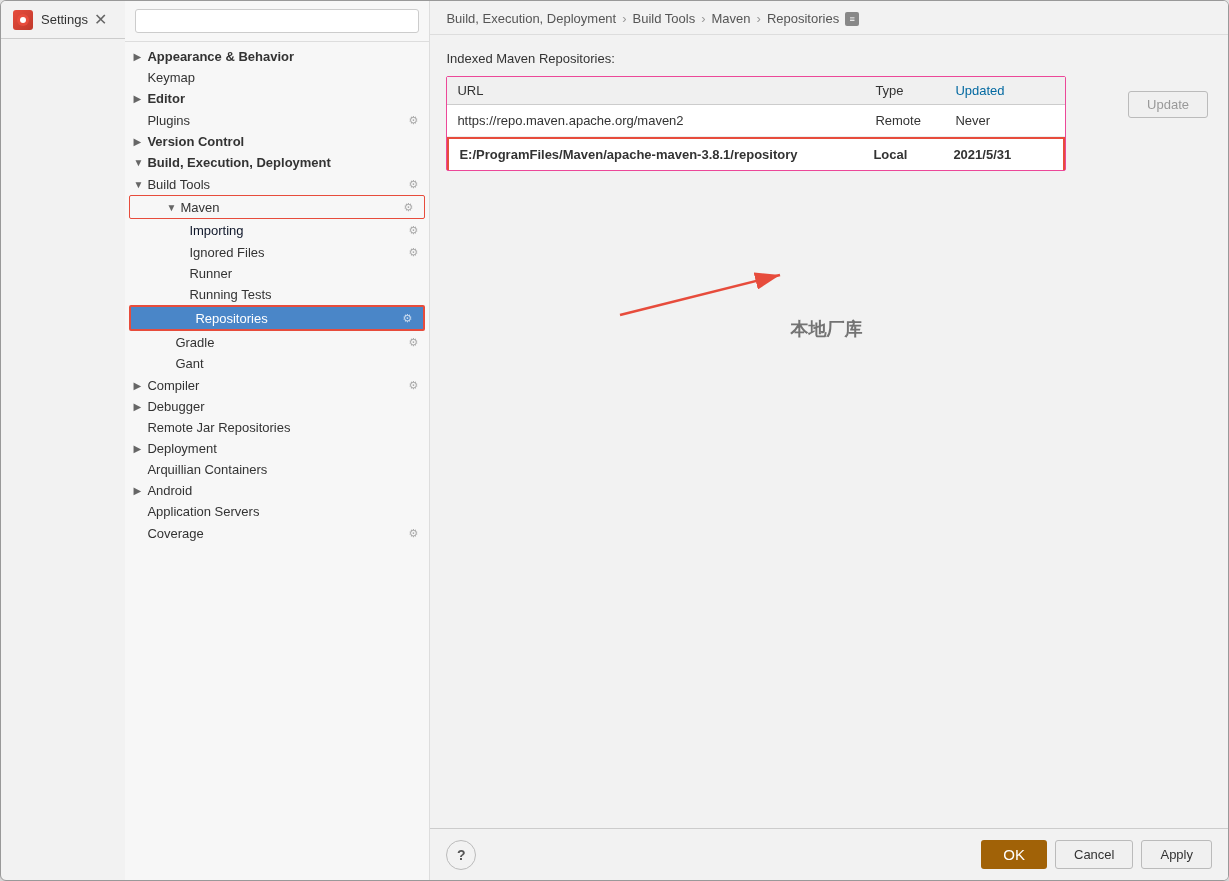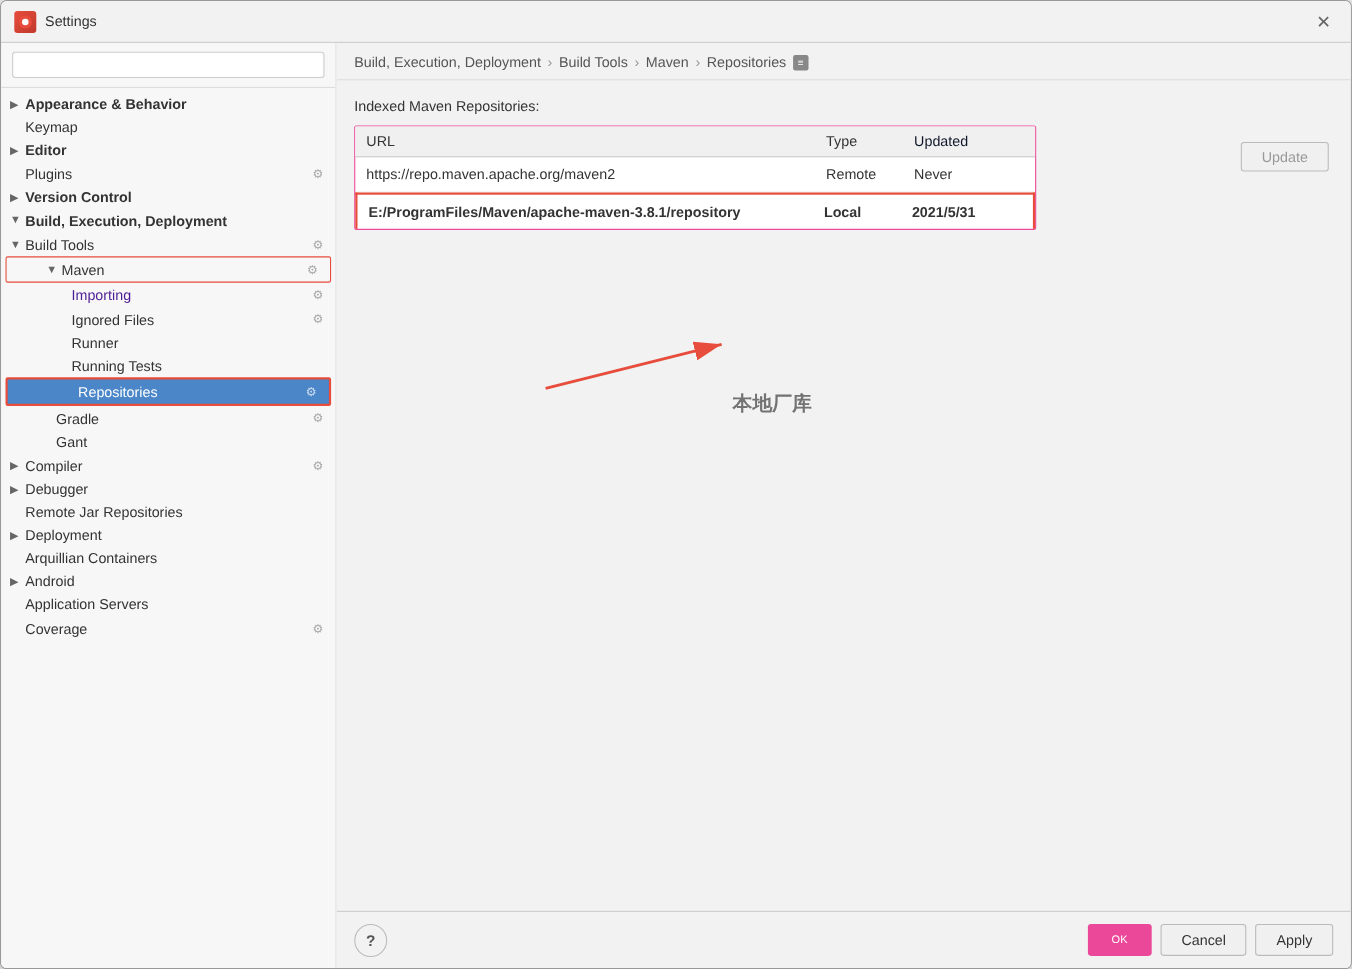--- a/index.html
+++ b/index.html
@@ -12,21 +12,21 @@
       align-items: center;
       height: 100vh;
     }
     .dialog {
       width: 1229px;
       height: 881px;
       background: #f2f2f2;
       border: 1px solid #999;
       border-radius: 6px;
       display: flex;
-      flex-direction: column;
+      flex-direction: row;
       box-shadow: 0 4px 20px rgba(0,0,0,0.3);
       overflow: hidden;
     }
     .title-bar {
       background: #f2f2f2;
       border-bottom: 1px solid #ccc;
       padding: 8px 12px;
       display: flex;
       align-items: center;
       justify-content: space-between;
@@ -134,21 +134,21 @@
       font-size: 11px;
       display: flex;
       align-items: center;
       justify-content: center;
     }
     .tree-item.selected .gear-icon { color: rgba(255,255,255,0.7); }
     .indent-1 { }
     .indent-2 { padding-left: 36px; }
     .indent-3 { padding-left: 50px; }
     .bold-item .label { font-weight: bold; }
-    .blue-item .label { color: #4c1d95; }
+    .blue-item .label { color: #0f172a; }
     .maven-selected-box {
       border: 1.5px solid #e74c3c;
       border-radius: 2px;
     }
     .main-content {
       flex: 1;
       display: flex;
       flex-direction: column;
       background: #f2f2f2;
       overflow: hidden;
@@ -199,21 +199,21 @@
       border-bottom: 1px solid #ccc;
     }
     .th {
       padding: 6px 10px;
       font-size: 13px;
       color: #333;
       font-weight: normal;
     }
     .th-url { flex: 1; }
     .th-type { width: 80px; }
-    .th-updated { width: 120px; color: #0f172a; }
+    .th-updated { width: 120px; color: #0369a1; }
     .table-row {
       display: flex;
       border-bottom: 1px solid #eee;
       align-items: center;
     }
     .table-row:last-child { border-bottom: none; }
     .td {
       padding: 8px 10px;
       font-size: 13px;
       color: #333;
@@ -258,25 +258,25 @@
       color: #555;
       font-size: 14px;
       font-weight: bold;
     }
     .footer-right {
       display: flex;
       gap: 8px;
     }
     .btn-ok {
       padding: 6px 22px;
-      background: #ec4899;
+      background: #a16207;
       color: white;
       border: none;
       border-radius: 3px;
-      font-size: 10px;
+      font-size: 15px;
       cursor: pointer;
     }
     .btn-cancel, .btn-apply {
       padding: 6px 18px;
       background: #f0f0f0;
       border: 1px solid #bbb;
       border-radius: 3px;
       font-size: 13px;
       cursor: pointer;
       color: #333;

